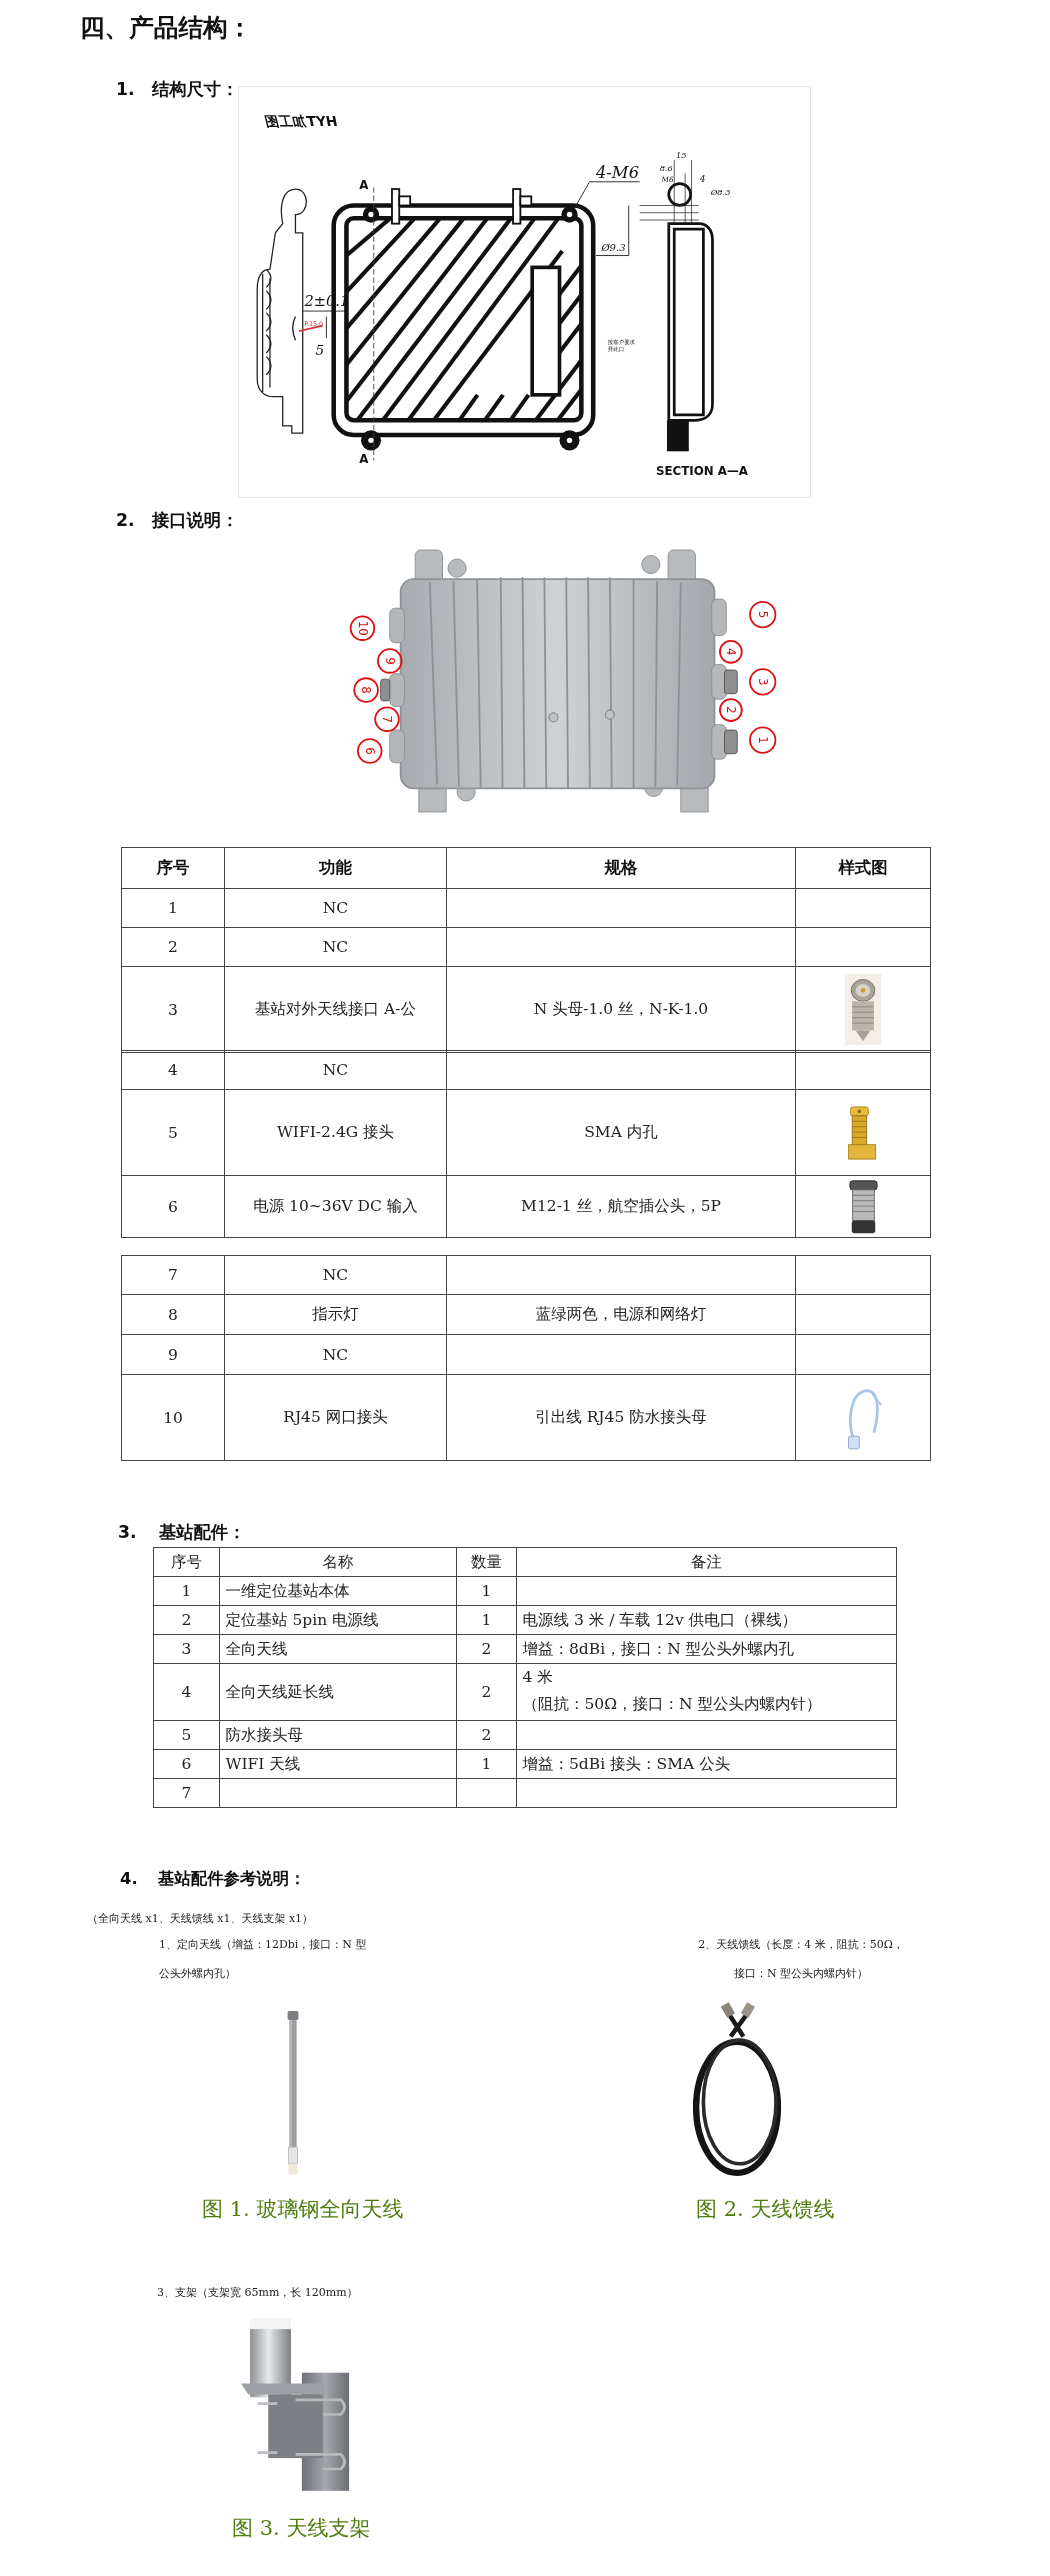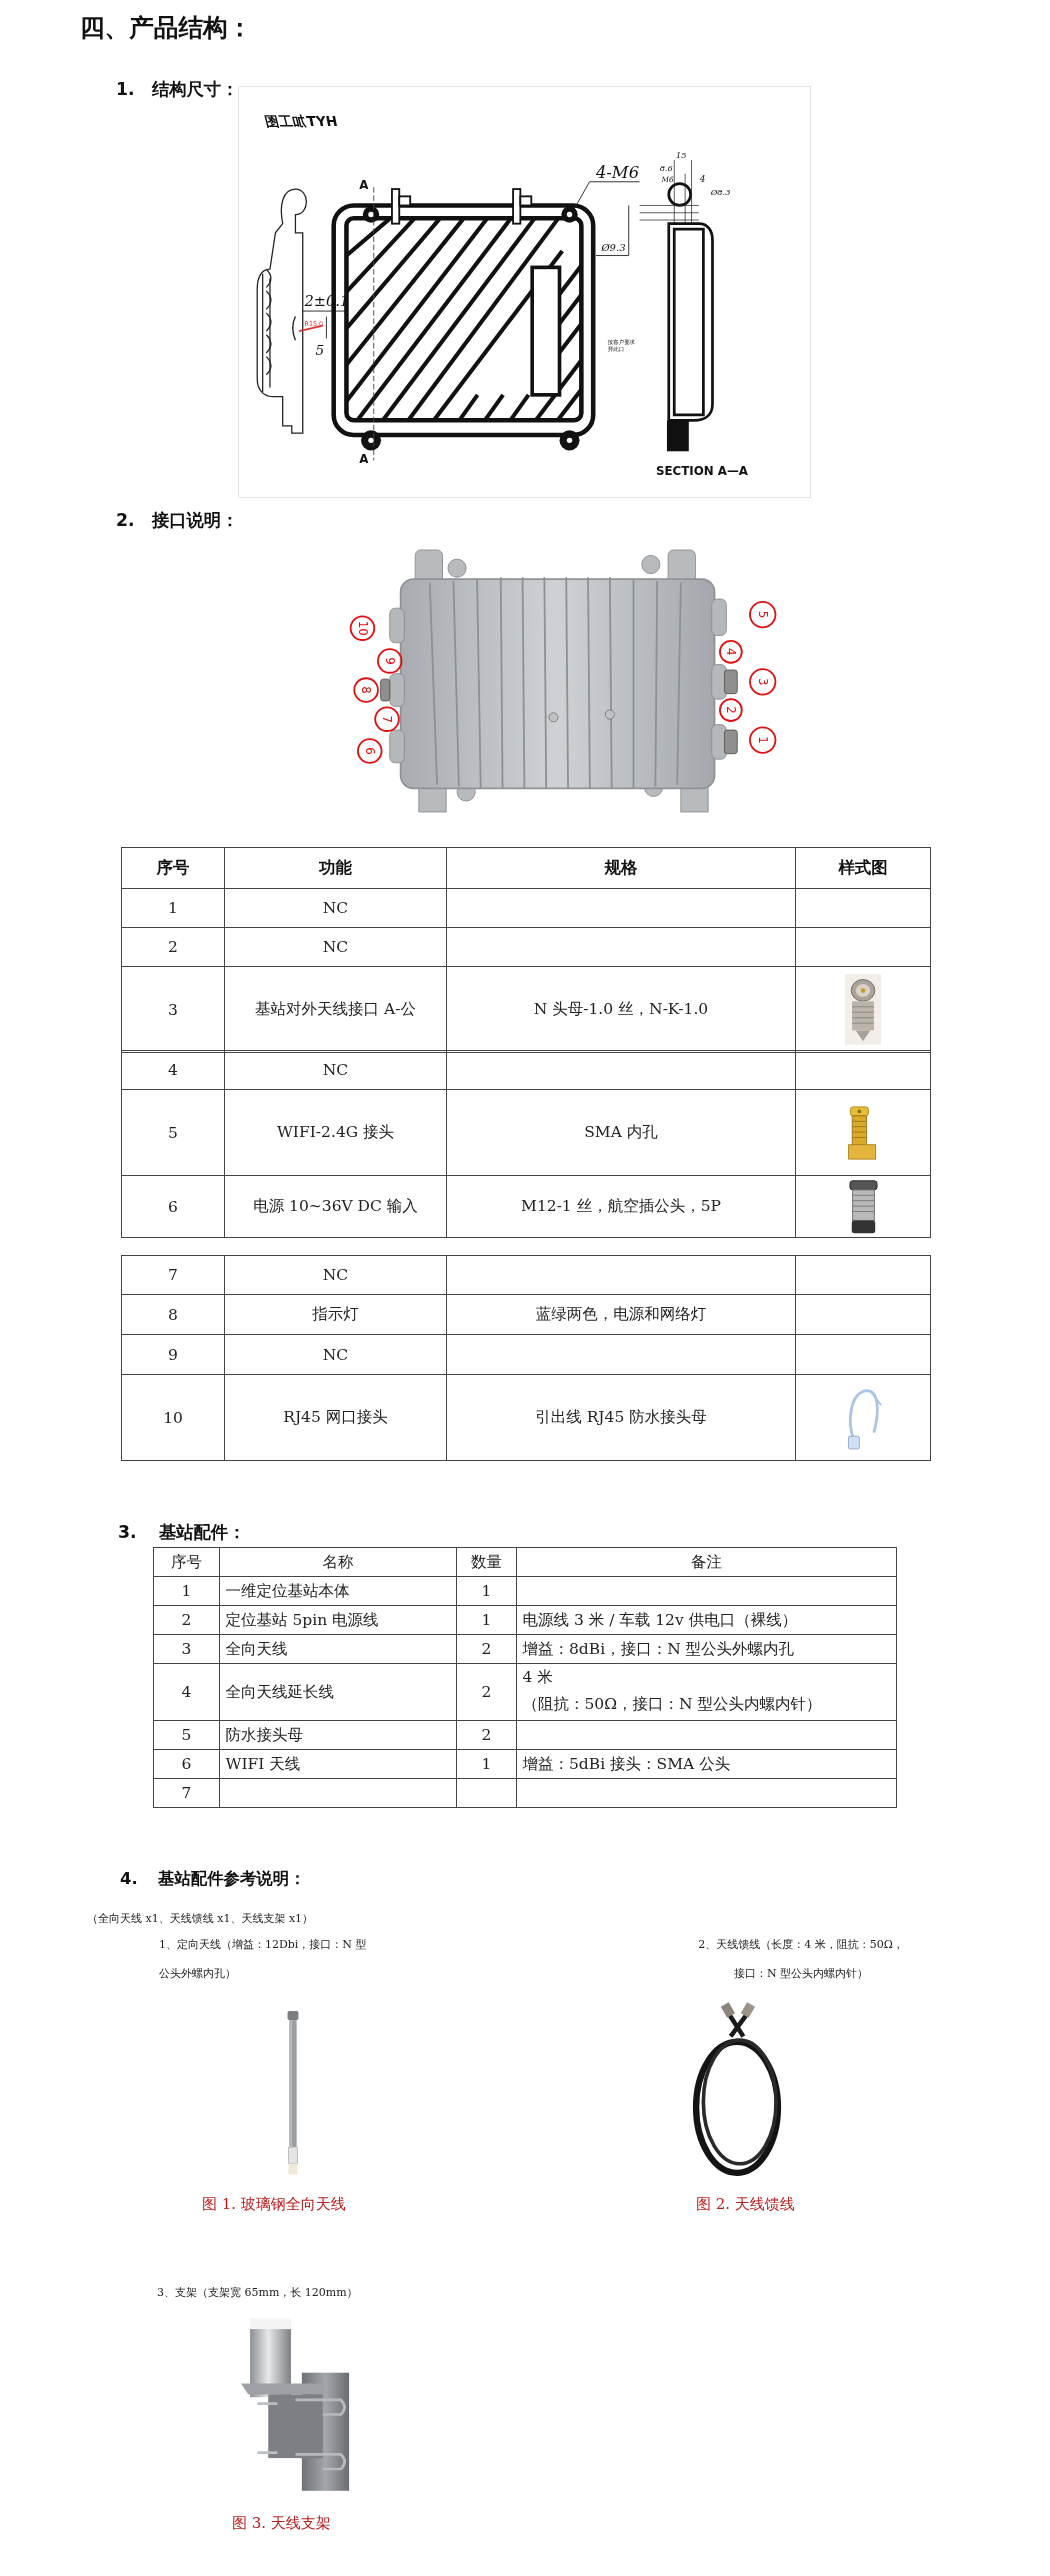--- a/index.html
+++ b/index.html
@@ -25,21 +25,21 @@
   .thumb { display: inline-block; vertical-align: middle; }
 
   
   table.t2 { position: absolute; border-collapse: collapse; left: 153px; top: 1547px; width: 742px; table-layout: fixed; }
   table.t2 td, table.t2 th { border: 1.4px solid #444; font-size: 15.5px; font-weight: normal; color: #222; height: 29px; padding: 0 5.5px; }
   table.t2 th { text-align: center; }
   table.t2 td.c { text-align: center; }
   table.t2 td.l { text-align: left; }
   table.t2 td.multi { line-height: 27px; padding-top: 0; padding-bottom: 1.8px; }
 
-  .caption { font-size: 15px; color: #b91c1c; text-align: right; }
+  .caption { font-size: 21px; color: #4d7c0f; text-align: right; }
 </style>
 </head>
 <body>
 
 <div class="abs h1" style="left:80px; top:11px;">四、产品结构：</div>
 
 <div class="abs h2" style="left:116px; top:53px;margin-top:24px;">
   <span class="num">1.</span><span>结构尺寸：</span>
 </div>
 

